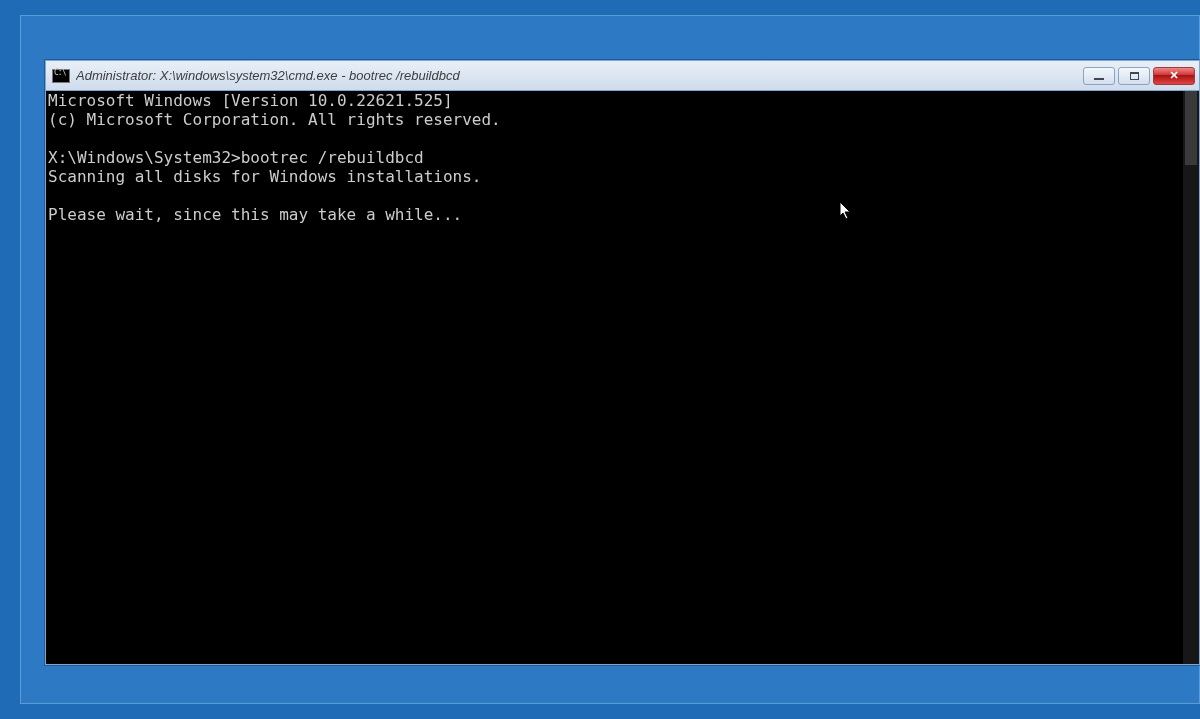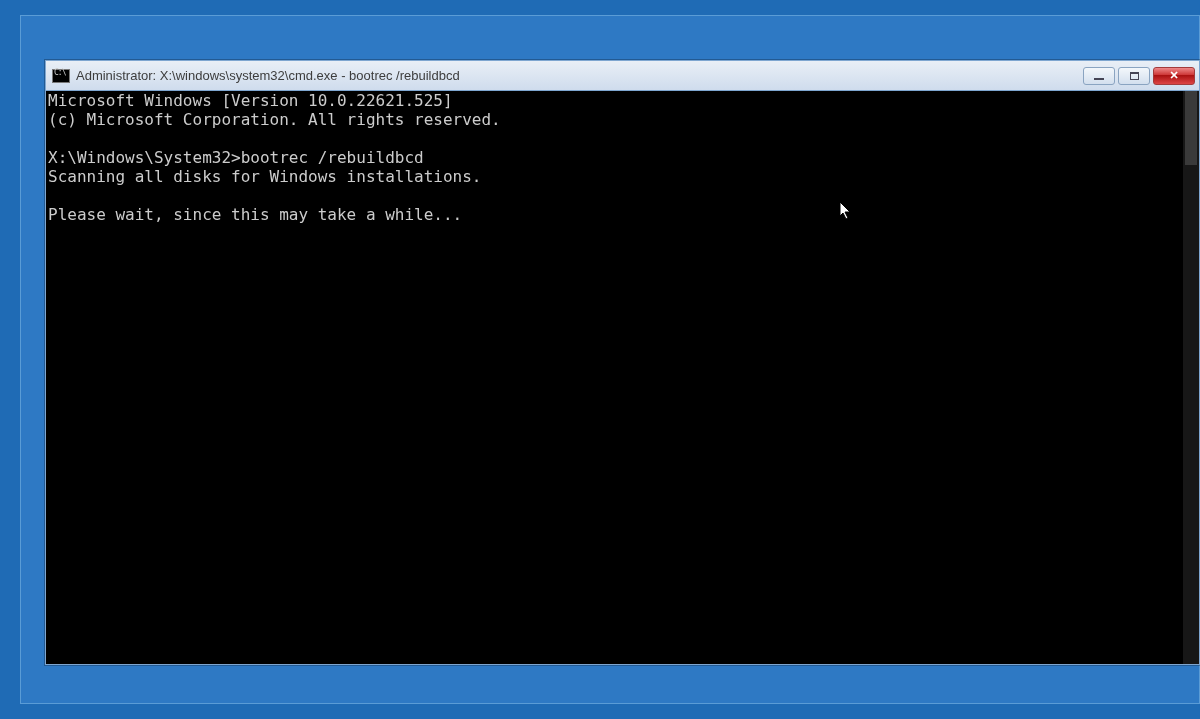--- a/index.html
+++ b/index.html
@@ -61,20 +61,21 @@
     left: 1px;
     top: -2px;
     color: #ccc;
     font-size: 8px;
     font-family: Consolas, monospace;
     letter-spacing: -1px;
   }
   .title-text {
     flex: 1 1 auto;
     font-size: 13px;
+    font-style: italic;
     color: #3d3d3d;
     white-space: nowrap;
     overflow: hidden;
   }
   .sysbtns {
     flex: 0 0 auto;
     display: flex;
     gap: 3px;
   }
   .sysbtn {

